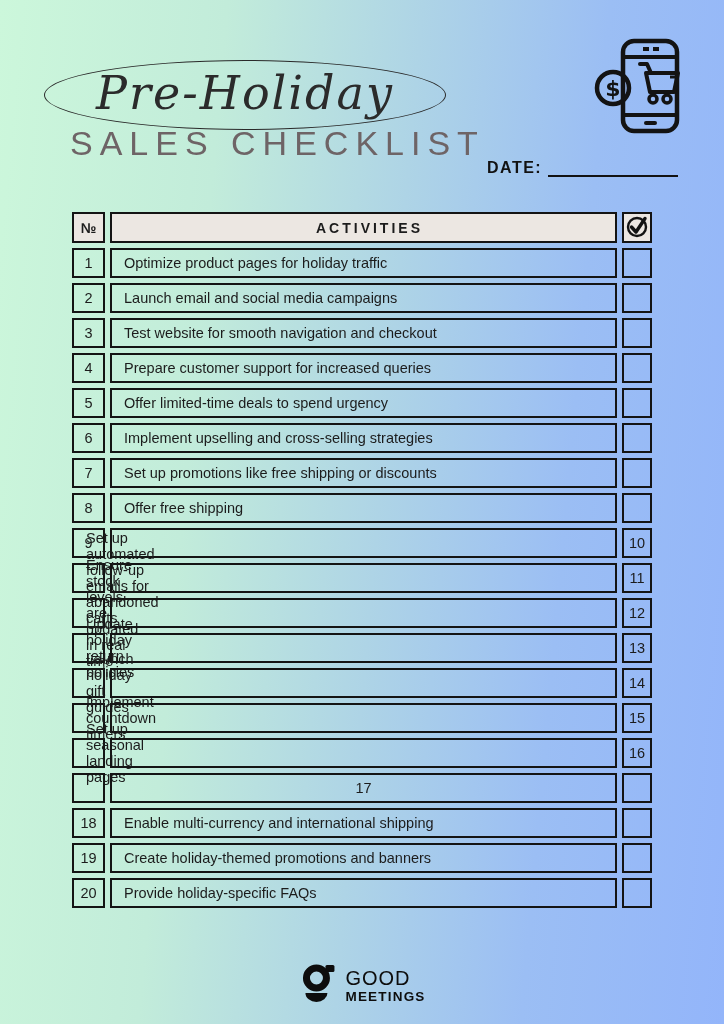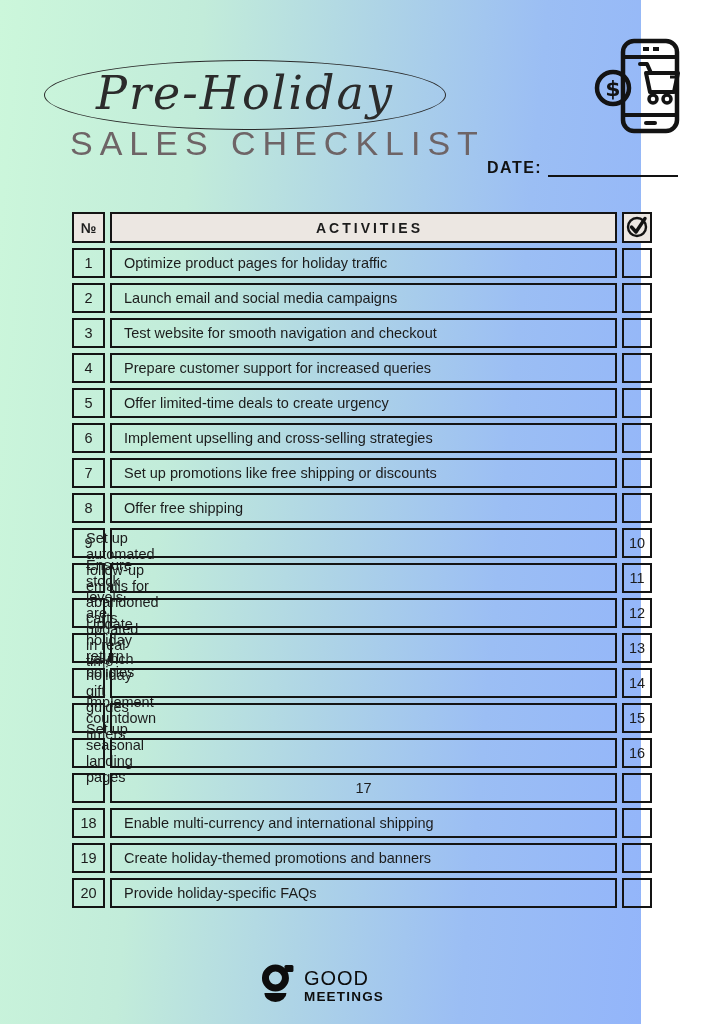--- a/index.html
+++ b/index.html
@@ -3,21 +3,21 @@
 <meta charset="utf-8">
 <style>
   html,body{margin:0;padding:0;}
   body{
     width:724px;height:1024px;
     font-family:"Liberation Sans",sans-serif;
     color:#1c1c1c;
     overflow:hidden;
   }
   .page{
-    position:relative;width:641px;height:1024px;
+    position:relative;width:724px;height:1024px;
     background:linear-gradient(95deg,#ccf7db 0%,#c2ecda 28%,#aed4e6 52%,#9bbef4 75%,#93b5fa 100%);
   }
   
   .ellipse{
     position:absolute;left:44px;top:60px;width:400px;height:68px;
     border:1.6px solid #2a2a2a;border-radius:50%;
     display:flex;align-items:center;justify-content:center;
   }
   .script-title{
     font-family:"DejaVu Serif","Liberation Serif",serif;
@@ -120,21 +120,21 @@
       <div class="cell num">2</div>
       <div class="cell act">Launch email and social media campaigns</div>
       <div class="cell check"></div>
       <div class="cell num">3</div>
       <div class="cell act">Test website for smooth navigation and checkout</div>
       <div class="cell check"></div>
       <div class="cell num">4</div>
       <div class="cell act">Prepare customer support for increased queries</div>
       <div class="cell check"></div>
       <div class="cell num">5</div>
-      <div class="cell act">Offer limited-time deals to create urgency</div>
+      <div class="cell act">Offer limited-time deals to spend urgency</div>
       <div class="cell check"></div>
       <div class="cell num">6</div>
       <div class="cell act">Implement upselling and cross-selling strategies</div>
       <div class="cell check"></div>
       <div class="cell num">7</div>
       <div class="cell act">Set up promotions like free shipping or discounts</div>
       <div class="cell check"></div>
       <div class="cell num">8</div>
       <div class="cell act">Offer free shipping</div>
       <div class="cell check"></div>

